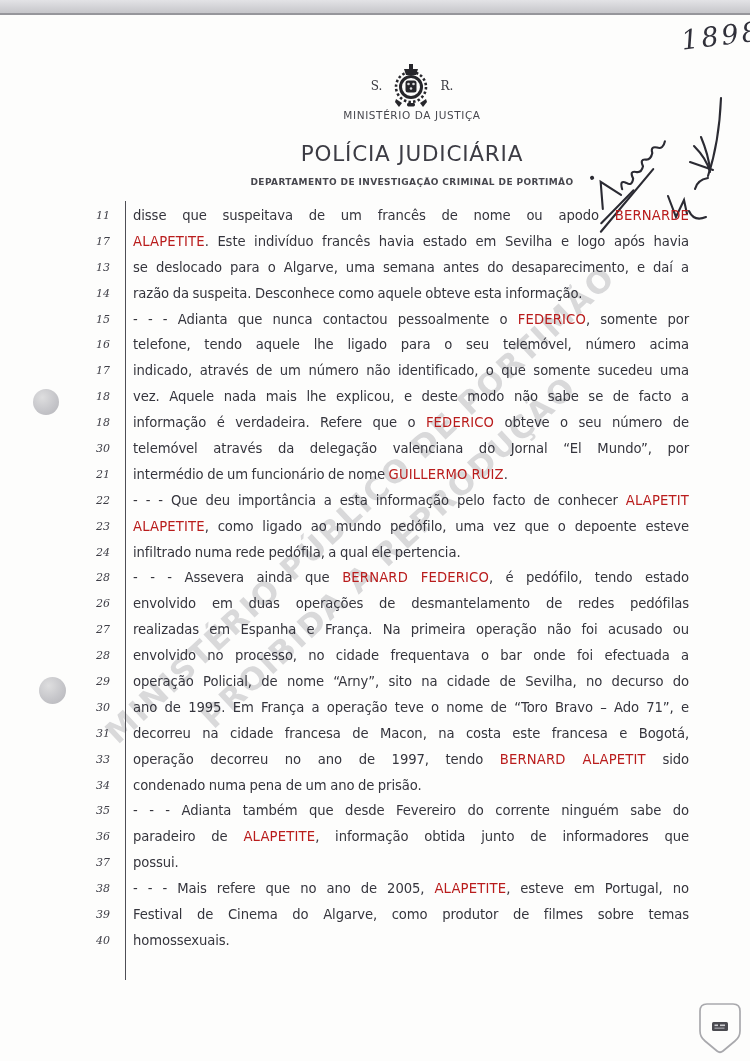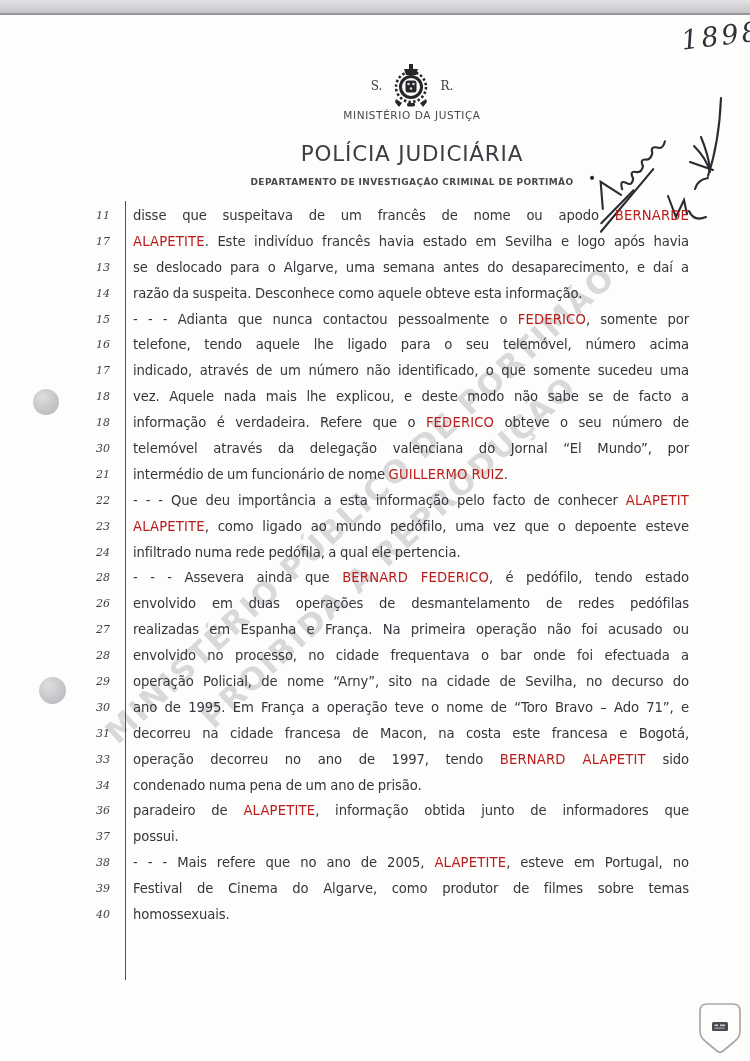--- a/index.html
+++ b/index.html
@@ -199,20 +199,24 @@
         </div>
         <div class="line">
           <span class="num">33</span>
           <div class="txt just"><span>operação decorreu no ano de 1997, tendo </span><span class="b">BERNARD ALAPETIT</span><span> sido</span></div>
         </div>
         <div class="line">
           <span class="num">34</span>
           <div class="txt plain"><span>condenado numa pena de um ano de prisão.</span></div>
         </div>
         <div class="line">
+          <span class="num">35</span>
+          <div class="txt just"><span>- - - Adianta também que desde Fevereiro do corrente ninguém sabe do</span></div>
+        </div>
+        <div class="line">
           <span class="num">36</span>
           <div class="txt just"><span>paradeiro de </span><span class="b">ALAPETITE</span><span>, informação obtida junto de informadores que</span></div>
         </div>
         <div class="line">
           <span class="num">37</span>
           <div class="txt plain"><span>possui.</span></div>
         </div>
         <div class="line">
           <span class="num">38</span>
           <div class="txt just"><span>- - - Mais refere que no ano de 2005, </span><span class="b">ALAPETITE</span><span>, esteve em Portugal, no</span></div>

